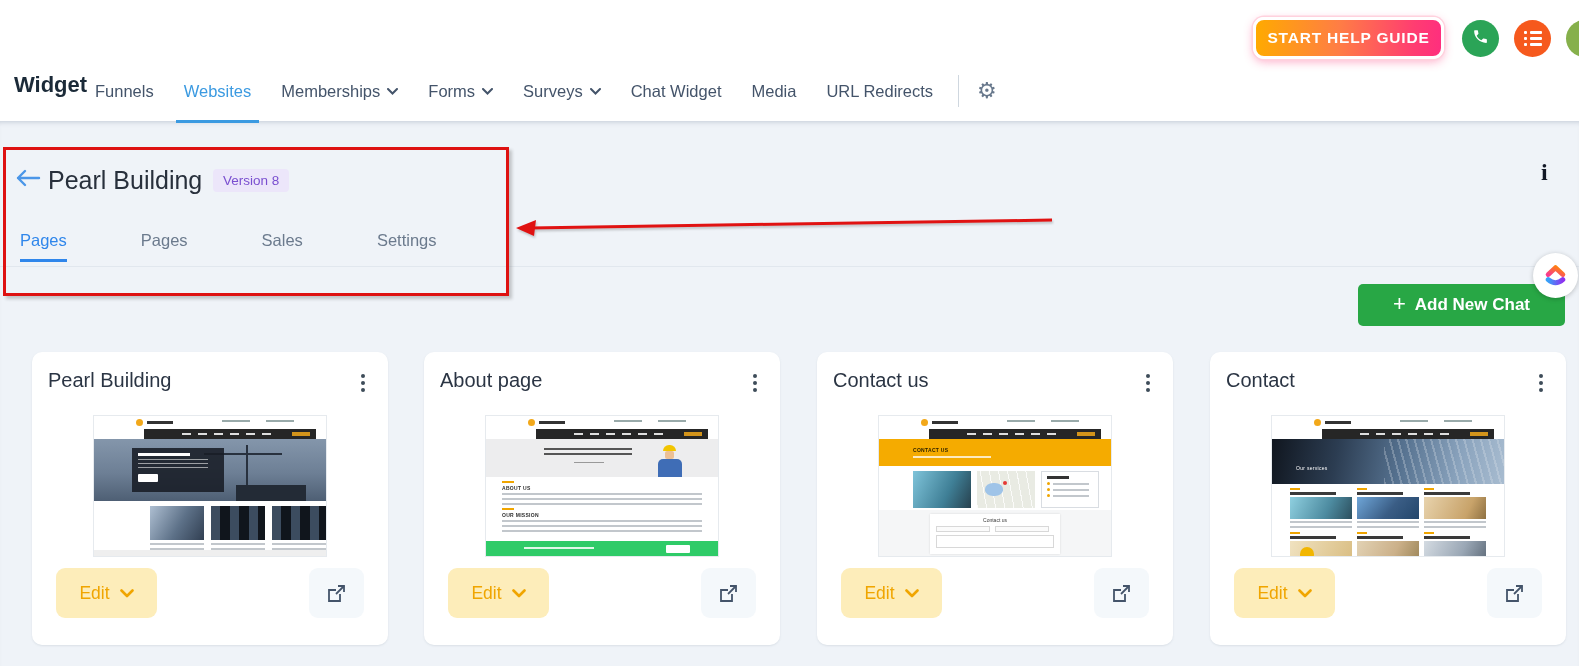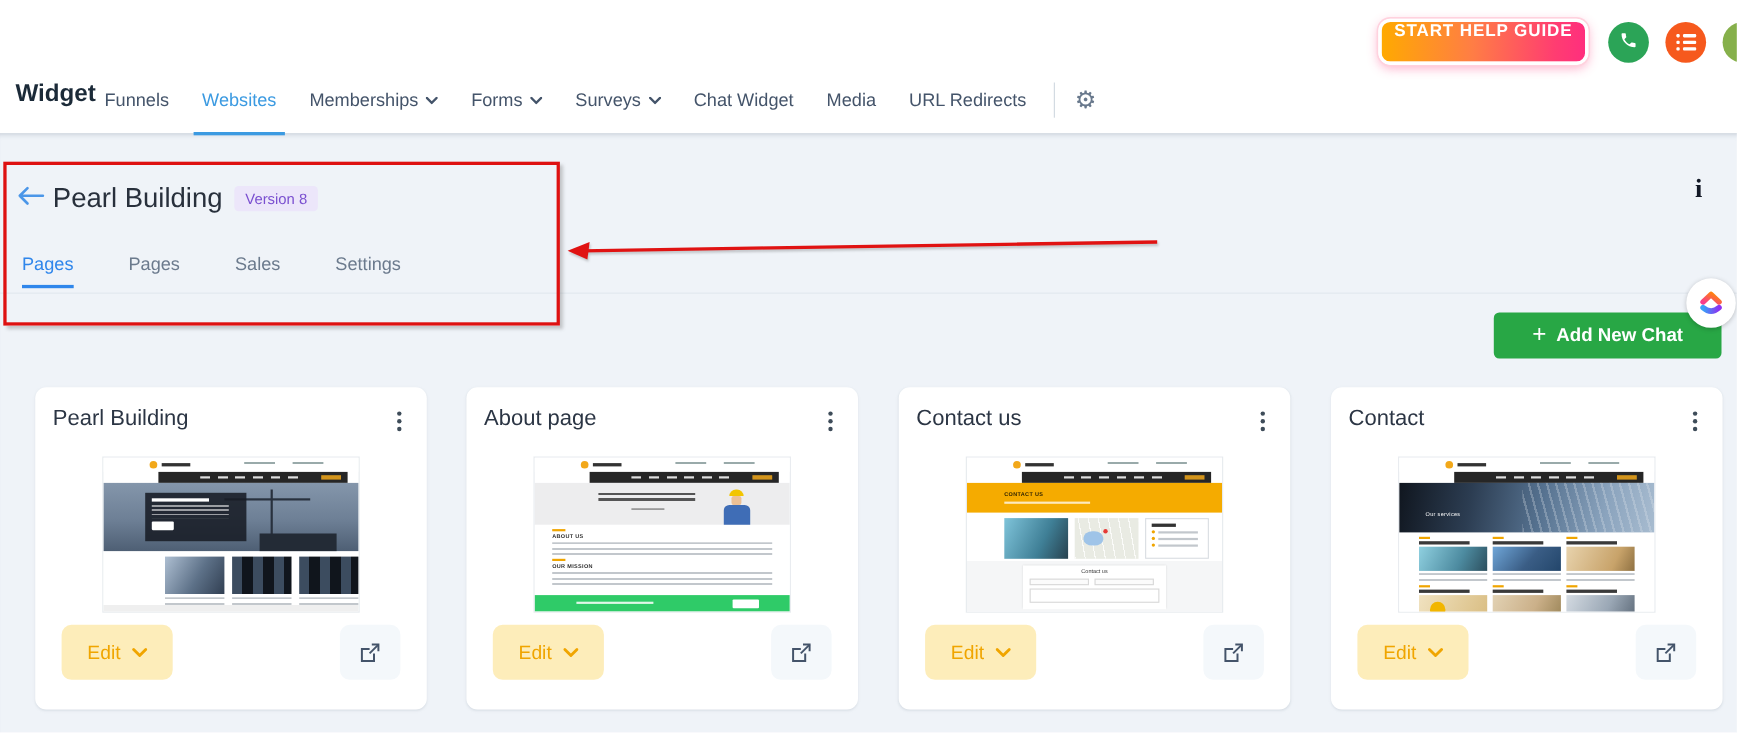--- a/index.html
+++ b/index.html
@@ -15,21 +15,21 @@
   .nav-item.active { color:#3b9ae1; }
   .nav-item.active::after { content:""; position:absolute; left:7px; right:7px; top:38px; height:3px; background:#3b9ae1; }
   .nav-chevron svg { display:block; }
   .nav-divider { width:1px; height:32px; background:#cfd7df; margin:0 10px; }
   .gear { font-size:22px; color:#68788c; padding:0 8px; cursor:pointer; line-height:1; }
 
   .help-btn { position:absolute; left:1253px; top:17px; width:191px; height:42px; border-radius:11px;
     border:3px solid #fff; background:linear-gradient(92deg,#ffaa00 0%,#ff7d45 45%,#ff3d71 85%,#ff2e7e 100%);
     box-shadow:0 0 0 1.5px #ffd2de, 0 3px 10px rgba(253,80,140,.45);
     color:#fff; font-weight:700; font-size:15.5px; letter-spacing:.8px;
-    display:flex; align-items:flex-start; justify-content:center; cursor:pointer; }
+    display:flex; align-items:center; justify-content:center; cursor:pointer; }
   .circle-btn { position:absolute; top:20px; width:37px; height:37px; border-radius:50%;
     display:flex; align-items:center; justify-content:center; cursor:pointer; }
   .phone-btn { left:1462px; background:#2ba457; }
   .list-btn { left:1514px; background:#f6591d; }
   .edge-btn { left:1566px; background:#86b04b; }
   .list-glyph { display:flex; flex-direction:column; gap:3px; }
   .list-glyph i { display:flex; gap:3px; align-items:center; }
   .list-glyph b { width:3px; height:3px; background:#fff; border-radius:1px; }
   .list-glyph s { width:12px; height:3px; background:#fff; border-radius:1px; display:block; }
 
@@ -38,21 +38,21 @@
     box-shadow:inset 0 5px 5px -4px rgba(140,152,170,.45); }
   .section-divider { position:absolute; left:0; top:145px; width:1579px; height:1px; background:#e1e7ee; }
 
   .back-arrow { position:absolute; left:16px; top:48px; cursor:pointer; }
   .page-title { position:absolute; left:48px; top:45px; font-size:25px; color:#28303c; }
   .version-badge { position:absolute; left:213px; top:48px; background:#ece6fa; color:#7a4fd0;
     font-size:13.5px; padding:4px 10px; border-radius:4px; }
   .info-i { position:absolute; left:1541px; top:38px; font-family:"Liberation Serif", serif;
     font-size:24px; font-weight:700; color:#121826; cursor:pointer; }
 
-  .tabs { position:absolute; left:20px; top:110px; display:flex; gap:50px; }
+  .tabs { position:absolute; left:20px; top:110px; display:flex; gap:74px; }
   .tab { position:relative; font-size:16.5px; color:#6b7a8d; cursor:pointer; padding-bottom:12px; }
   .tab.active { color:#2f86eb; }
   .tab.active::after { content:""; position:absolute; left:0; right:0; bottom:0; height:3px; background:#2f86eb; }
 
   
   .red-box { position:absolute; left:3px; top:26px; width:506px; height:149px;
     border:3px solid #de1111; box-shadow:3px 3px 3px rgba(90,90,90,.30); z-index:8; pointer-events:none; }
   .red-arrow { position:absolute; left:512px; top:86px; z-index:8; pointer-events:none;
     filter:drop-shadow(1px 2px 1px rgba(0,0,0,.2)); }
 

